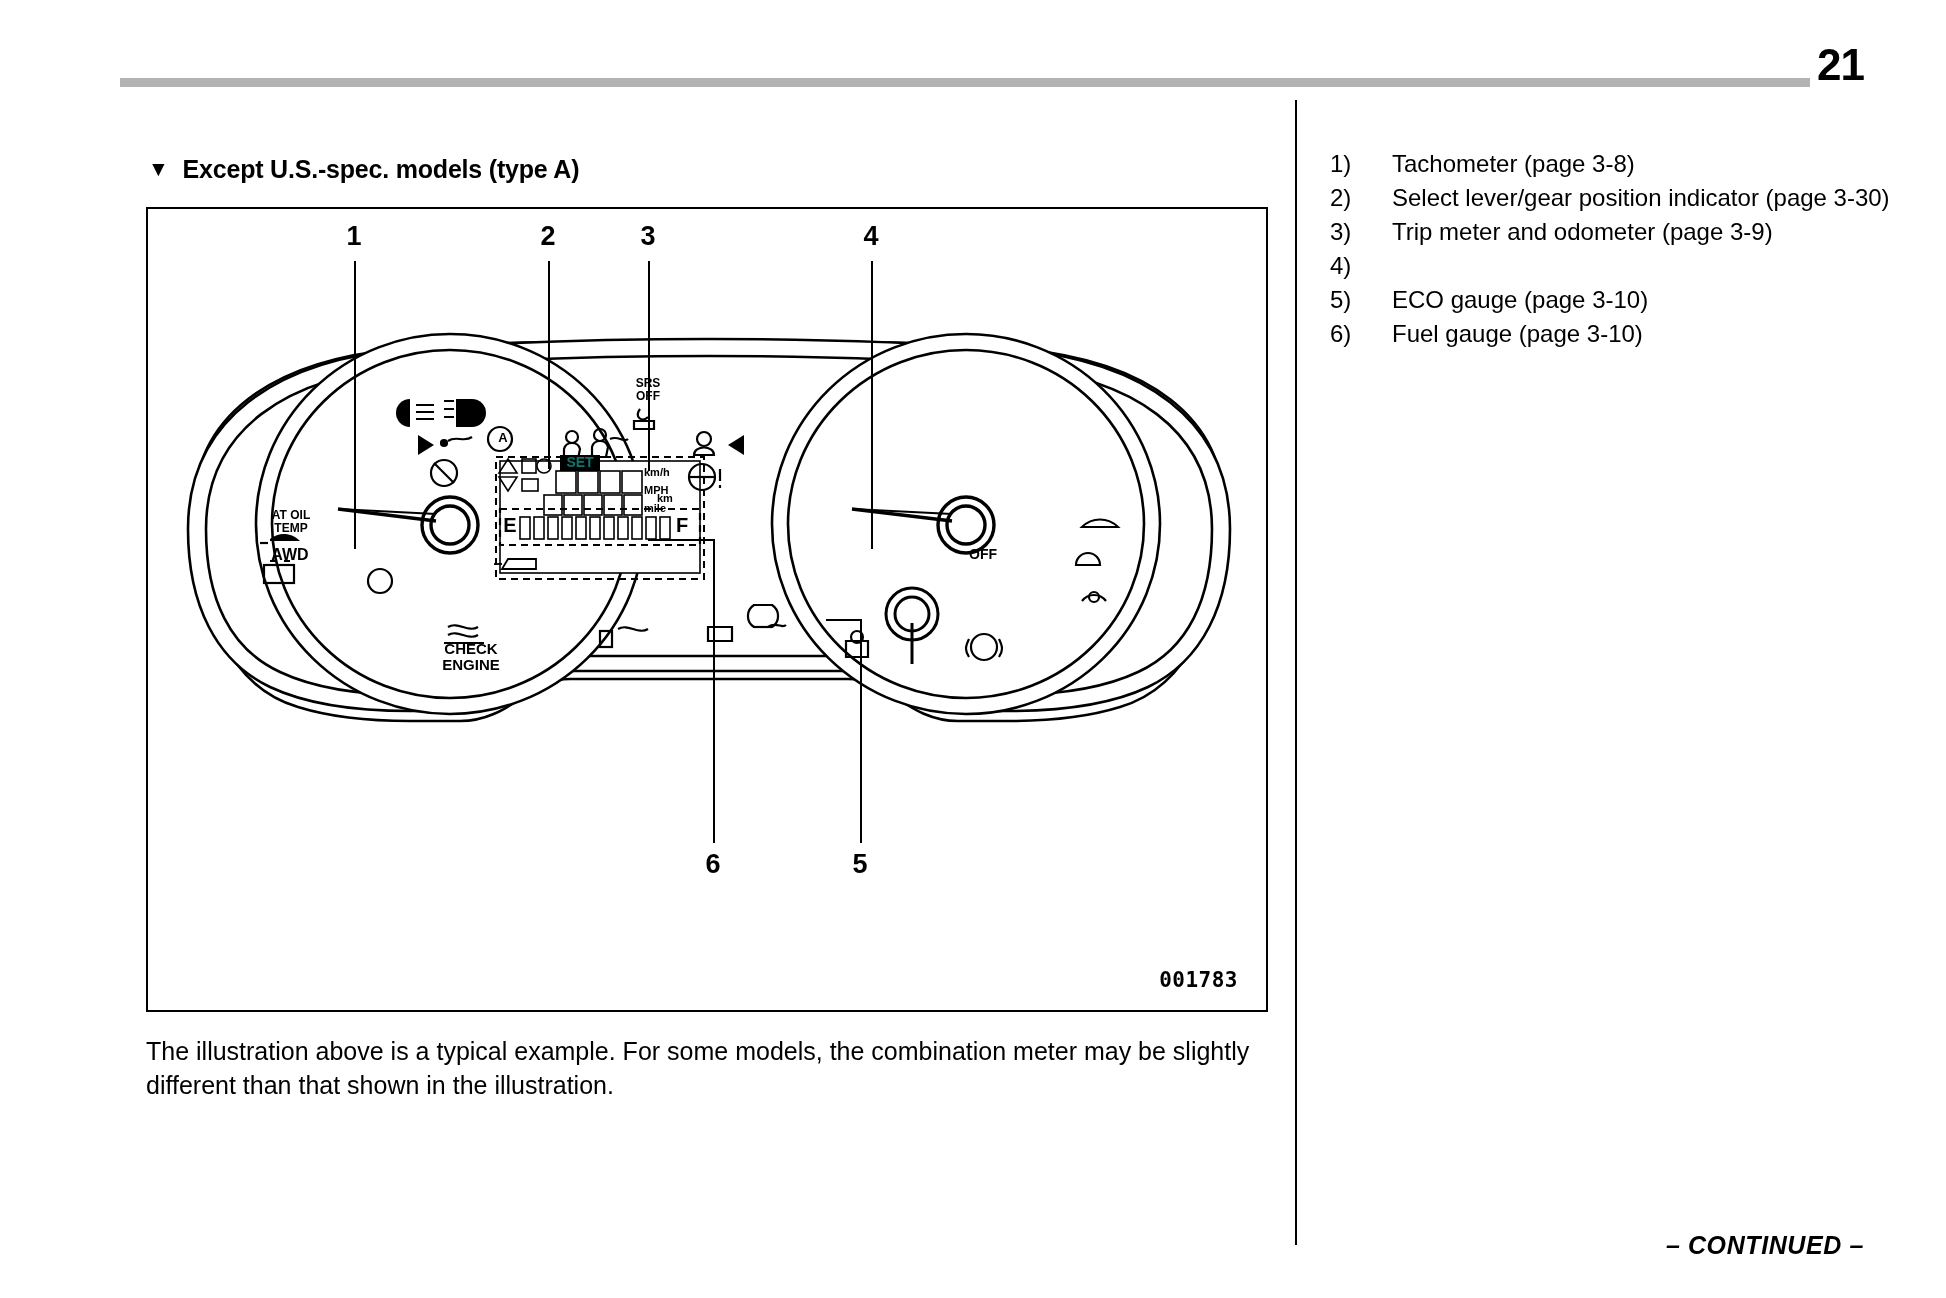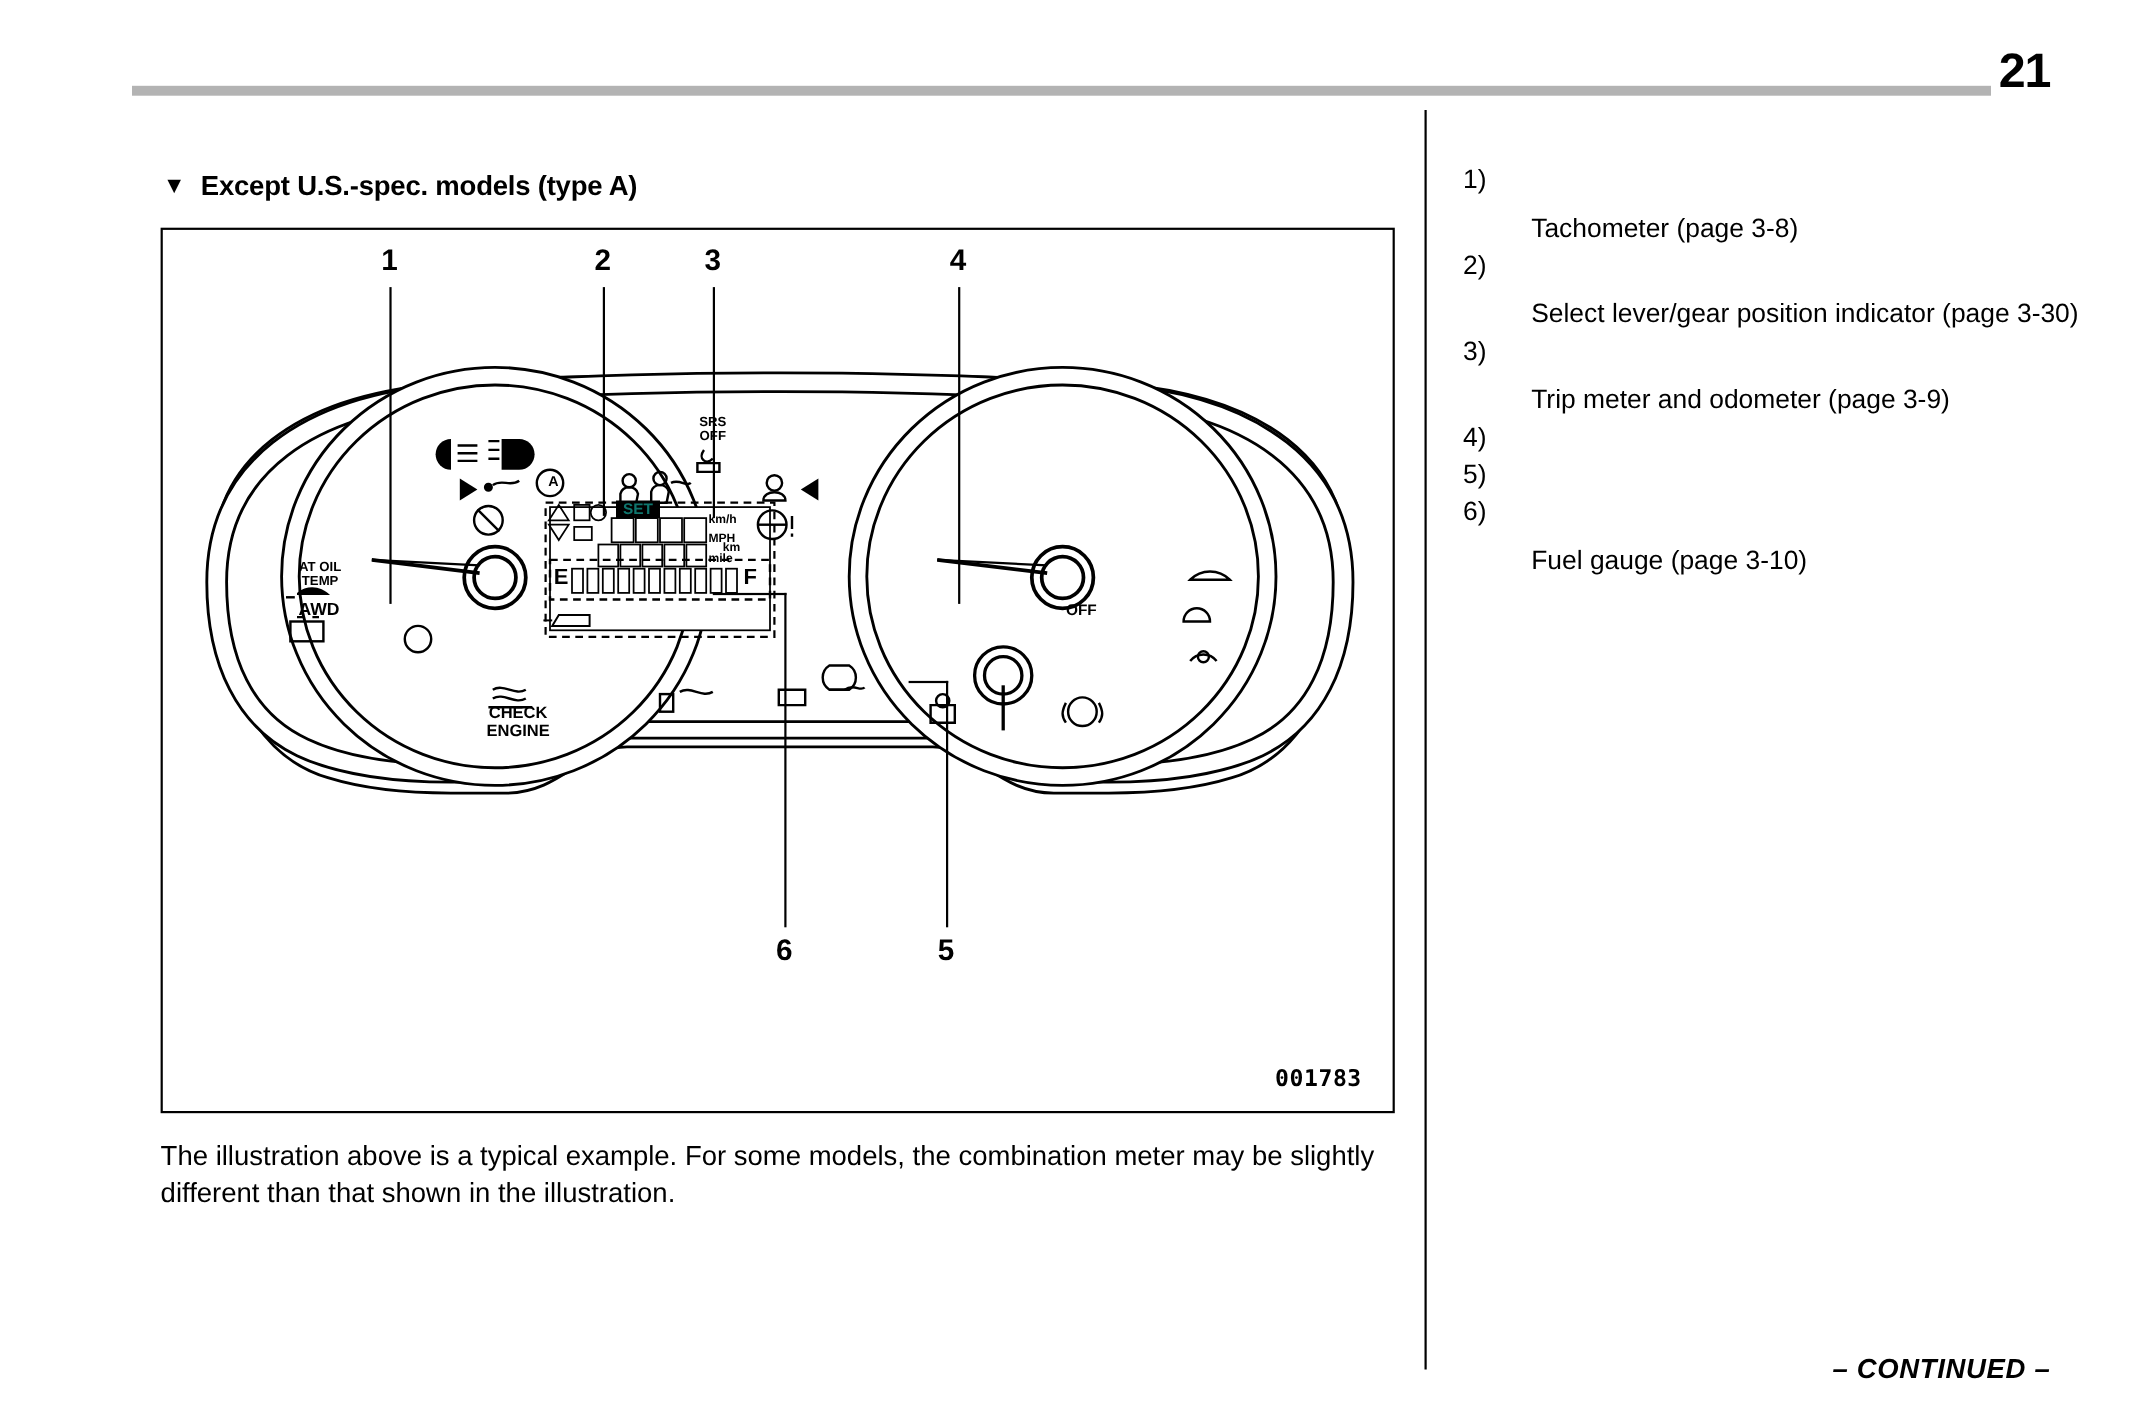--- a/index.html
+++ b/index.html
@@ -123,21 +123,20 @@
   .legend-row {
     display: flex;
     margin-bottom: 2px;
   }
   .legend-num {
     width: 62px;
     flex: none;
   }
   .legend-text {
     flex: 1;
-    margin-top: 44px;
   }
 
   .continued {
     position: absolute;
     right: 82px;
     bottom: 38px;
     font-size: 25px;
     font-weight: bold;
     font-style: italic;
     letter-spacing: 0.6px;
@@ -418,20 +417,21 @@
   </div>
   <div class="legend-row">
     <span class="legend-num">3)</span>
     <span class="legend-text">Trip meter and odometer (page 3-9)</span>
   </div>
   <div class="legend-row">
     <span class="legend-num">4)</span>
   </div>
   <div class="legend-row">
     <span class="legend-num">5)</span>
+    <span class="legend-text">ECO gauge (page 3-10)</span>
   </div>
   <div class="legend-row">
     <span class="legend-num">6)</span>
     <span class="legend-text">Fuel gauge (page 3-10)</span>
   </div>
 </div>
 
 <div class="continued">– CONTINUED –</div>
 
 </body></html>

